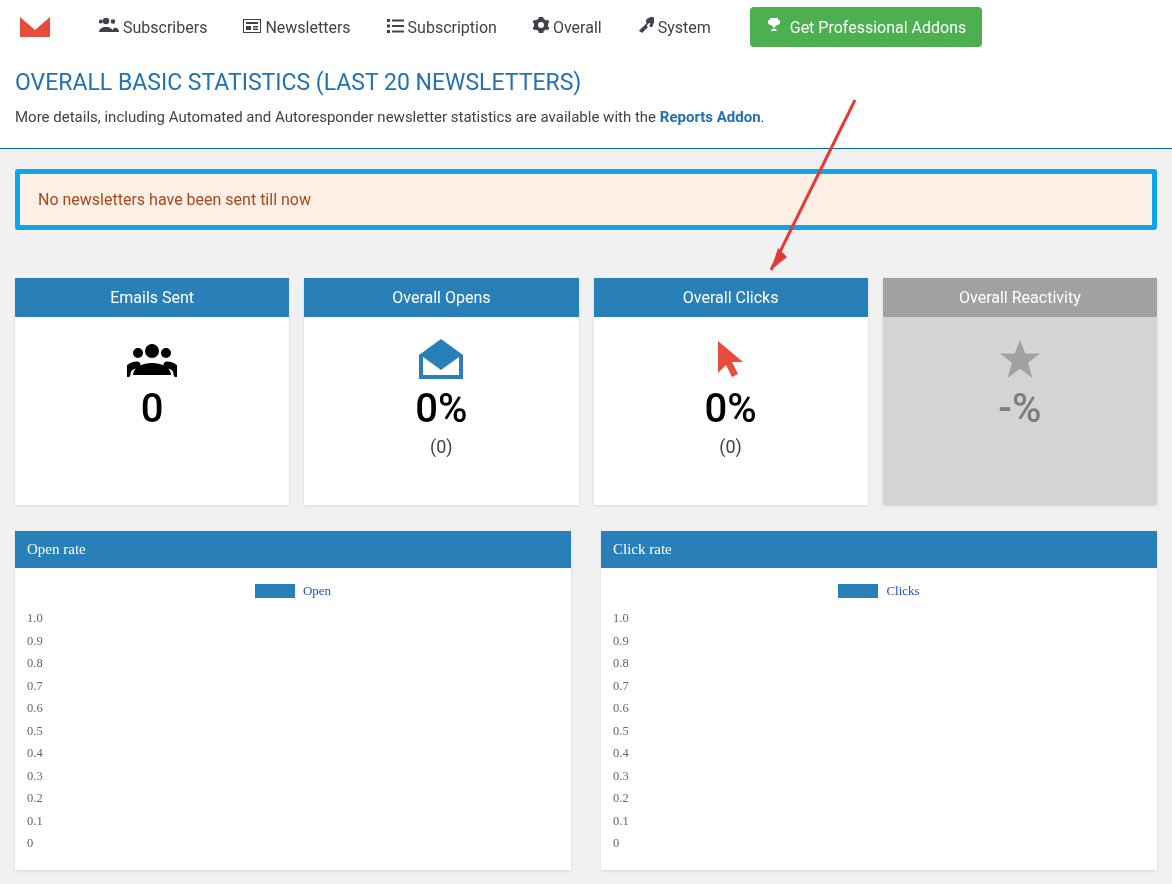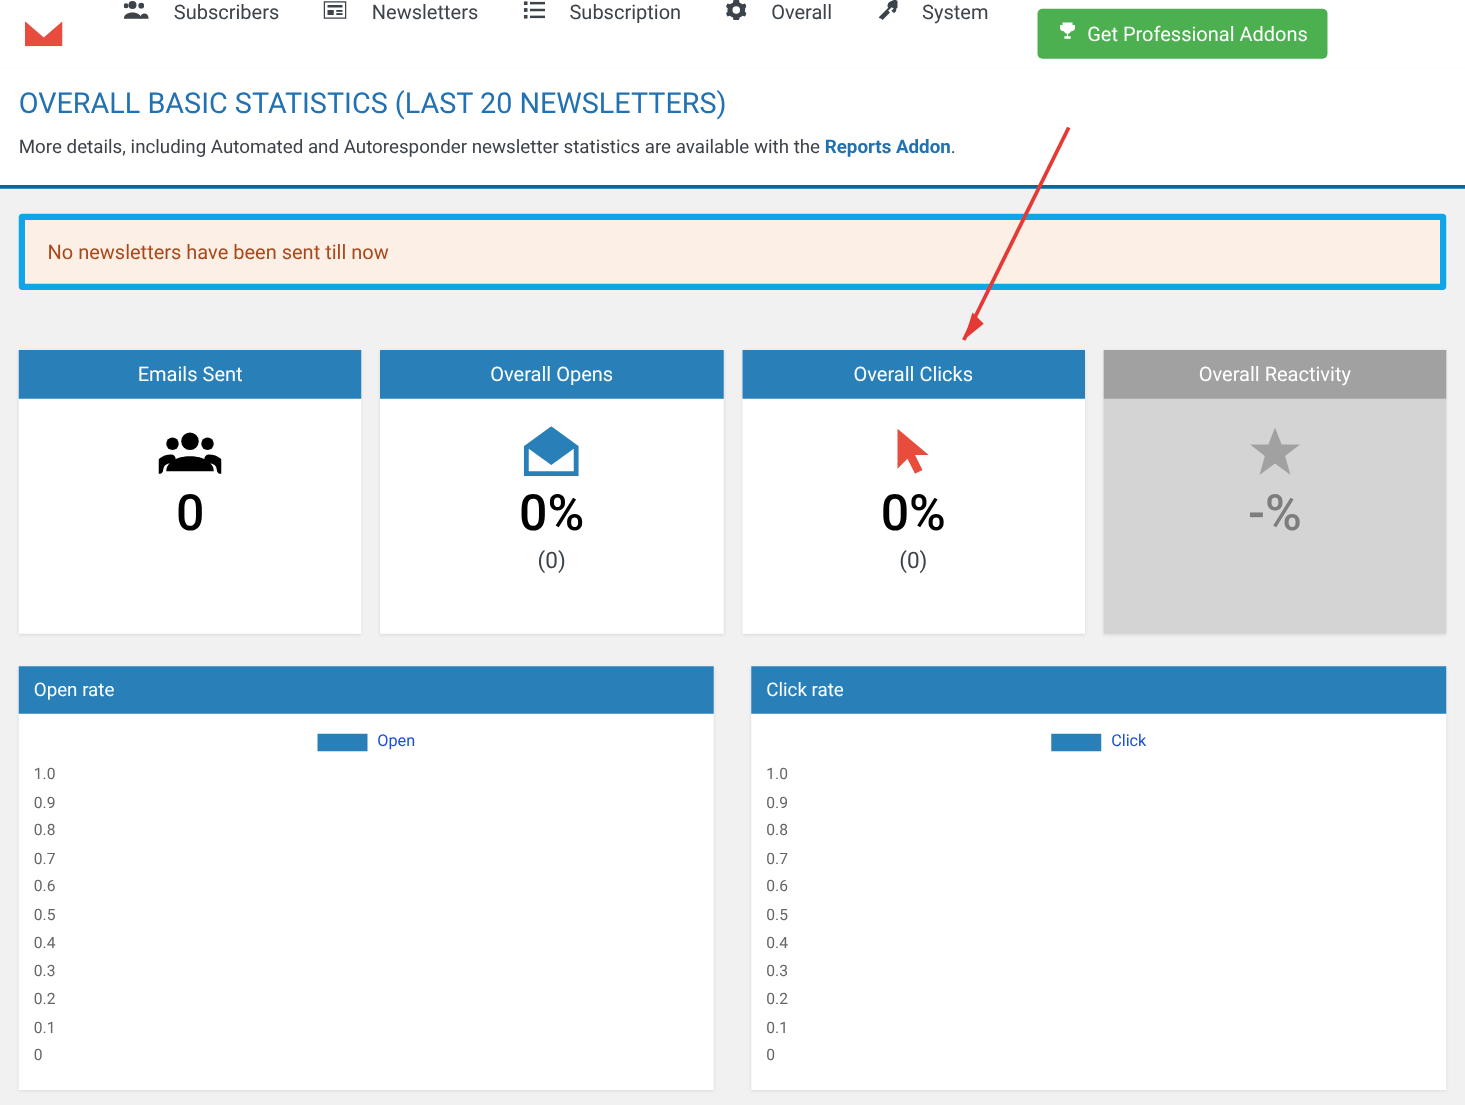--- a/index.html
+++ b/index.html
@@ -17,22 +17,22 @@
     height: 54px;
     gap: 6px;
   }
   .logo {
     width: 30px;
     height: 20px;
     margin-right: 28px;
   }
   .nav-item {
     display: flex;
-    align-items: flex-start;
-    gap: 20px;
+    align-items: center;
+    gap: 4px;
     padding: 0 15px;
     height: 54px;
     color: #3c434a;
     font-size: 16px;
     cursor: pointer;
     white-space: nowrap;
   }
   .nav-item .ic { color: #3c434a; }
   .btn-pro {
     background: #4CAF50;
@@ -42,21 +42,21 @@
     display: flex;
     align-items: center;
     gap: 8px;
     font-size: 16px;
     cursor: pointer;
     margin-left: 18px;
   }
   .btn-pro .ic { color: #fff; }
   .header-block {
     background: #fff;
-    border-bottom: 3px solid #0369a1;
+    border-bottom: 1px solid #0369a1;
     padding: 15px 15px 22px 15px;
   }
   .page-title {
     color: #2271b1;
     font-size: 23px;
     font-weight: 400;
     margin-bottom: 12px;
   }
   .subtitle {
     color: #3c434a;
@@ -94,21 +94,21 @@
   .card-head.blue { background: #2980B9; }
   .card-head.grey { background: #a1a1a1; }
   .card-body {
     text-align: center;
     padding: 20px 10px 48px 10px;
   }
   .card-icon { height: 44px; display:flex; align-items:center; justify-content:center; margin-bottom:4px;}
   .big-val { font-size: 40px; font-weight: 500; color: #000; }
   .card.disabled .big-val { color: #7d7d7d; }
   .sub-val { font-size: 18px; margin-top: 4px; }
-  .charts-row { display: flex; gap: 30px; }
+  .charts-row { display: flex; gap: 30px; font-family: Liberation Serif, serif; }
   .chart-card {
     flex: 1;
     background: #fff;
     box-shadow: 0 1px 3px rgba(0,0,0,0.1);
   }
   .chart-head {
     background: #2980B9;
     color: #fff;
     padding: 10px 12px;
     font-size: 15px;
@@ -291,21 +291,21 @@
           <div class="ytick">0</div>
         </div>
       </div>
     </div>
 
     <div class="chart-card">
       <div class="chart-head">Click rate</div>
       <div class="chart-body">
         <div class="legend">
           <span class="legend-swatch"></span>
-          <span>Click</span>
+          <span>Clicks</span>
         </div>
         <div>
           <div class="ytick">1.0</div>
           <div class="ytick">0.9</div>
           <div class="ytick">0.8</div>
           <div class="ytick">0.7</div>
           <div class="ytick">0.6</div>
           <div class="ytick">0.5</div>
           <div class="ytick">0.4</div>
           <div class="ytick">0.3</div>

